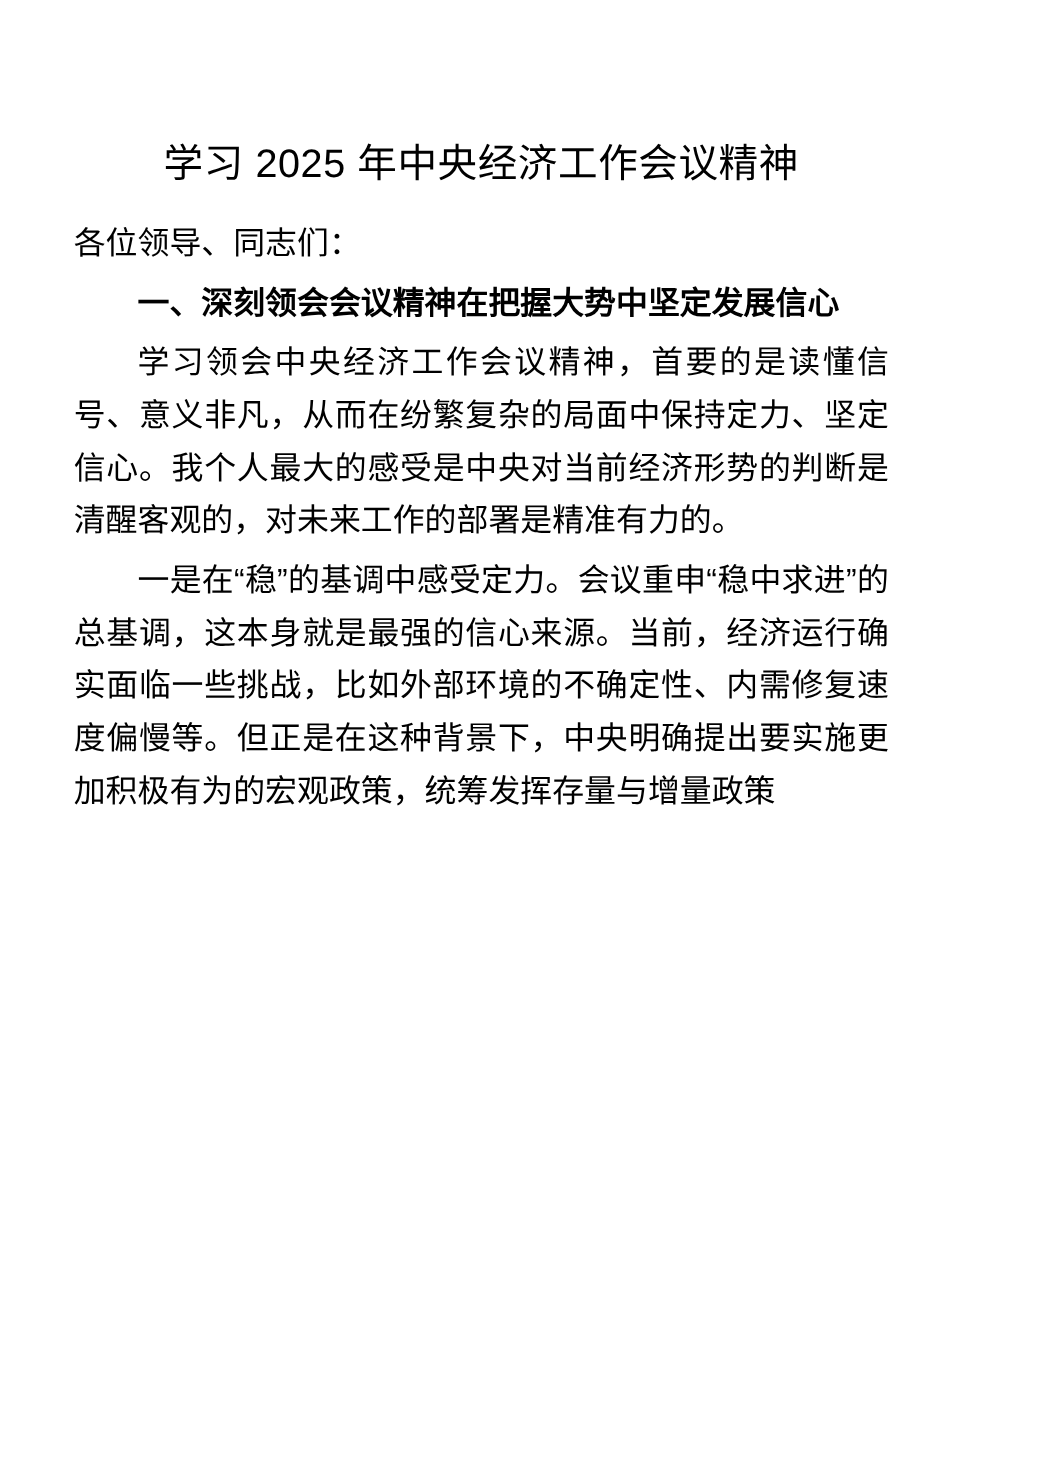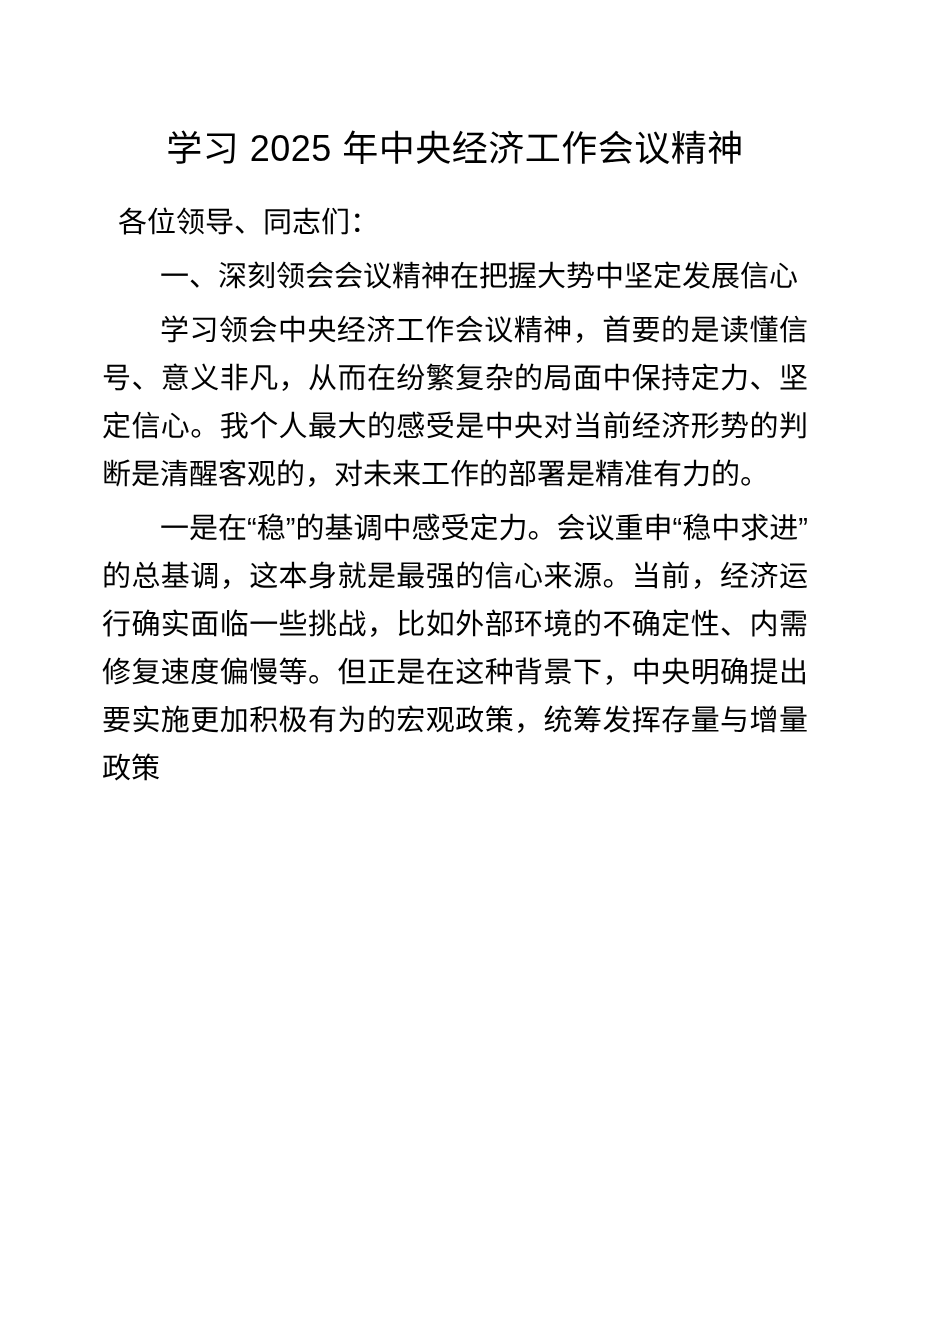--- a/index.html
+++ b/index.html
@@ -12,21 +12,21 @@
     background: #ffffff;
     font-family: "Liberation Sans", sans-serif;
     color: #000000;
     overflow: hidden;
   }
   .page {
     box-sizing: border-box;
     width: 950px;
     height: 1344px;
     background: #ffffff;
-    padding: 110px 142px 0 102px;
+    padding: 110px 142px 0 67px;
   }
   .doc-title {
     text-align: center;
     font-size: 36px;
     line-height: 78px;
     font-weight: 400;
     color: #000000;
     margin: 0 0 10px 0;
     letter-spacing: 0.5px;
   }
@@ -37,28 +37,27 @@
     font-size: 29px;
     line-height: 48px;
     text-align: justify;
     text-justify: inter-ideograph;
   }
   .doc-body p {
     margin: 0 0 6px 0;
   }
   p.salutation {
     text-indent: 0;
-    margin-left: 16px;
   }
   p.para {
     text-indent: 2em;
   }
   p.heading {
     text-indent: 2em;
-    font-weight: 400;
+    font-weight: 700;
   }
   .bold-lead {
     font-weight: 400;
   }
 </style>
 </head>
 <body>
 
 <div class="page">
 

